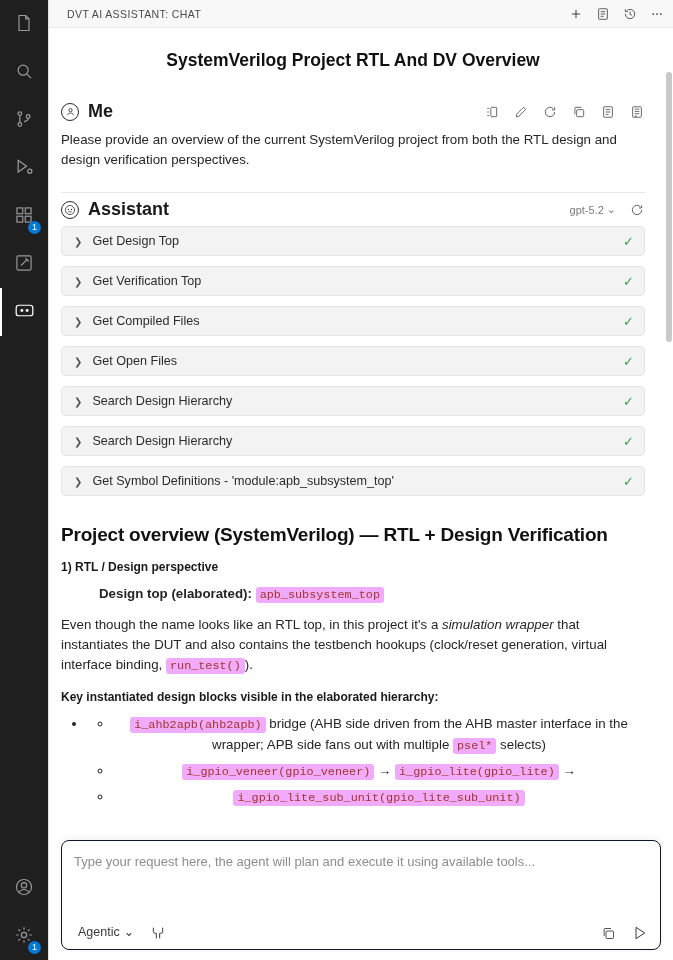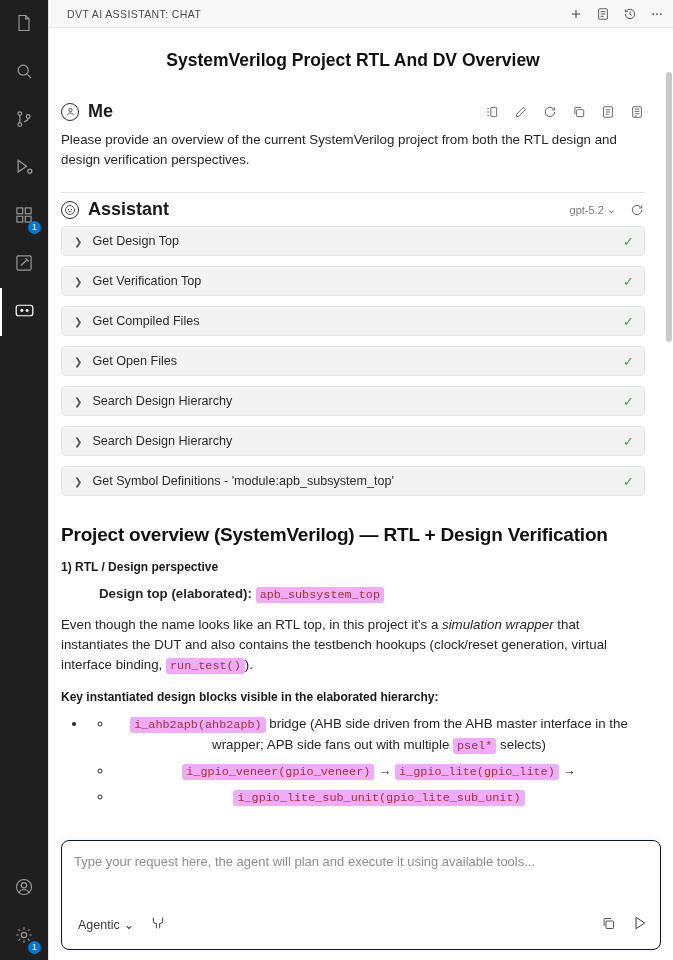--- a/index.html
+++ b/index.html
@@ -199,21 +199,21 @@
     display: flex; flex-direction: column;
     padding: 12px 12px 8px 12px;
   }
   .composer-input {
     flex: 1 1 auto;
     font-size: 13px;
     color: #8d8d8d;
     line-height: 18px;
   }
   .composer-bottom {
-    display: flex; align-items: flex-start;
+    display: flex; align-items: flex-end;
     height: 26px;
   }
   .mode-pill {
     display: flex; align-items: center; gap: 4px;
     font-size: 12.5px; color: #3a3a3a;
     padding: 2px 4px;
   }
   .tools-ico { margin-left: 12px; color: #3a3a3a; display: flex; align-items: center; }
   .composer-right { margin-left: auto; display: flex; align-items: center; gap: 16px; color: #3a3a3a; }
 </style>

